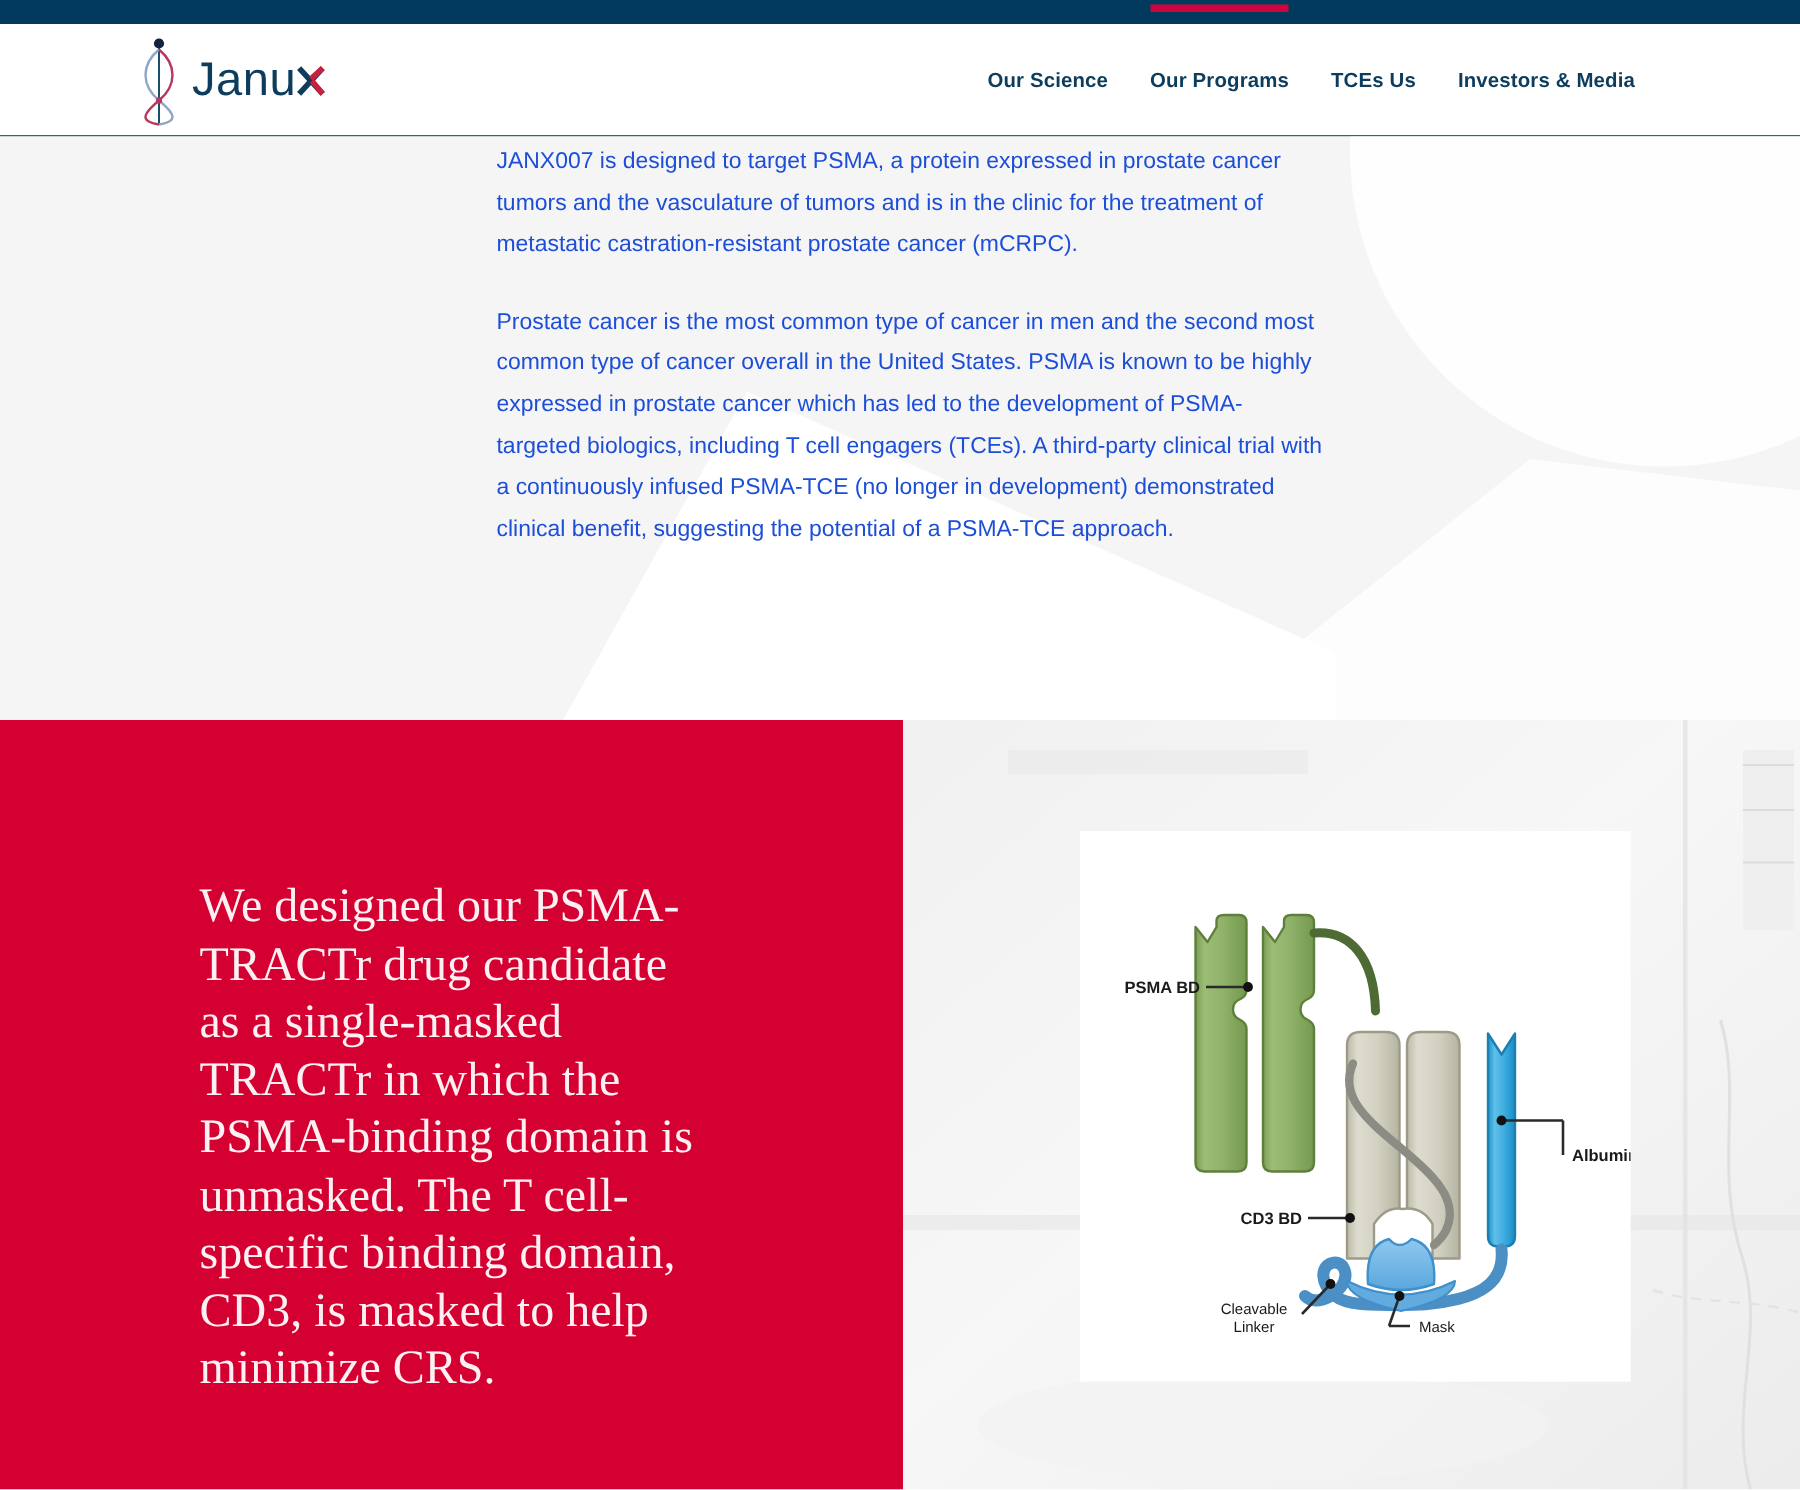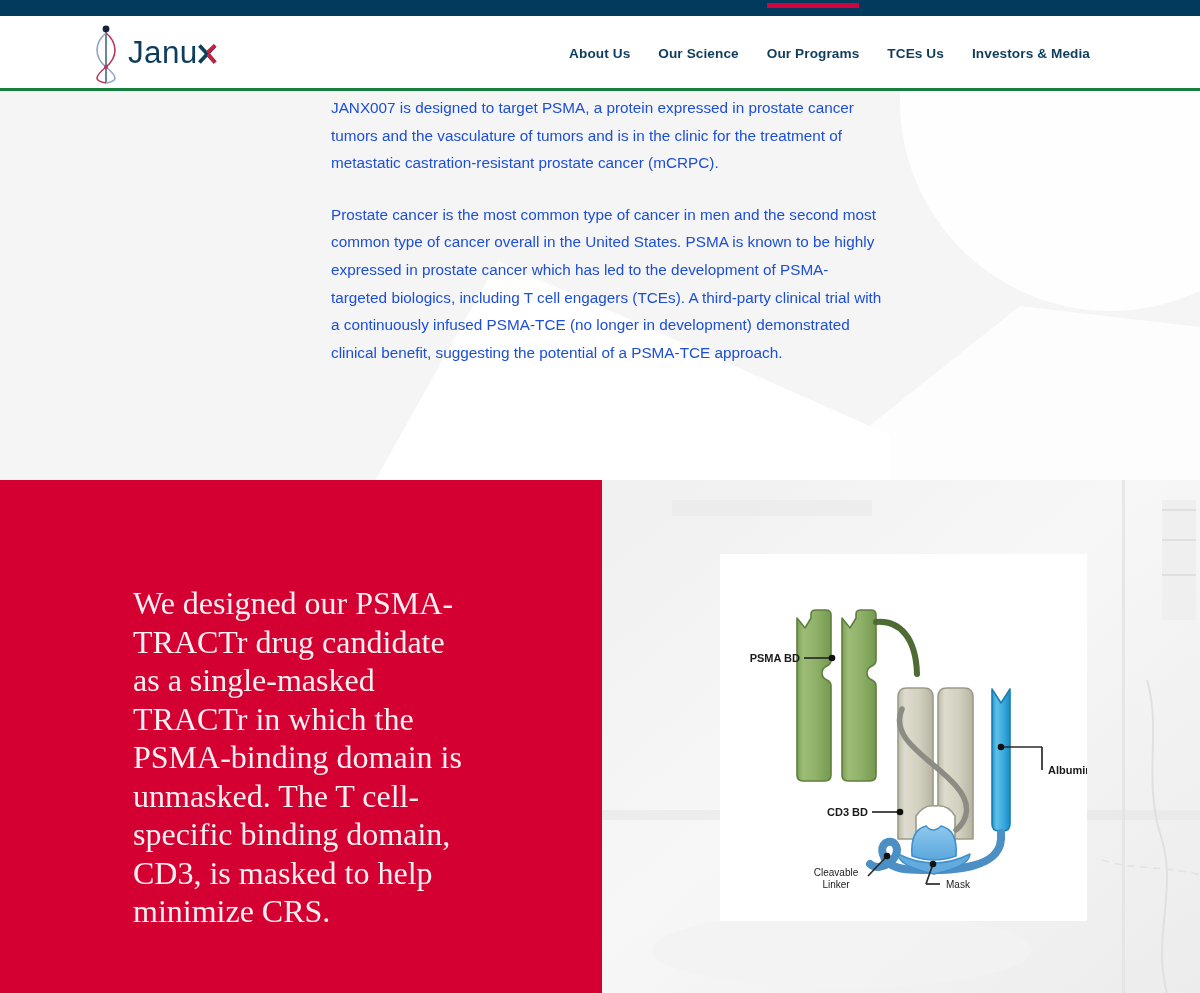--- a/index.html
+++ b/index.html
@@ -18,21 +18,21 @@
     position: absolute; top: 0; left: 0;
     width: 1200px; height: 16px;
     background: #013a5d;
   }
 
   
   .header {
     position: absolute; top: 16px; left: 0;
     width: 1200px; height: 75px;
     background: #ffffff;
-    border-bottom: 3px solid #15803d;
+    border-bottom: 1px solid #15803d;
   }
   .logo-wrap {
     position: absolute; left: 88px; top: 8px;
     display: flex; align-items: center; gap: 4px;
     height: 60px;
   }
   .logo-mark { width: 36px; height: 62px; display:block; }
   .logo-word { display:block; height: 40px; }
 
   
@@ -164,23 +164,20 @@
         <g transform="translate(96,0)">
           <path d="M4 16 L26 40" stroke="#0d3c5c" stroke-width="5.2" stroke-linecap="butt"></path>
           <path d="M26 16 L4 40" stroke="#0d3c5c" stroke-width="5.2" stroke-linecap="butt"></path>
           <path d="M15 26 L26 16" stroke="#c8213f" stroke-width="5.2" stroke-linecap="butt"></path>
           <path d="M16 28 L26 40" stroke="#c8213f" stroke-width="5.2" stroke-linecap="butt"></path>
         </g>
       </svg>
     </a>
 
     <nav class="nav">
-      <a class="nav-item" href="#">
-        <span class="nav-label">About Us</span>
-      </a>
       <a class="nav-item" href="#">
         <span class="nav-label">Our Science</span>
       </a>
       <a class="nav-item active" href="#">
         <span class="nav-label">Our Programs</span>
       </a>
       <a class="nav-item" href="#">
         <span class="nav-label">TCEs Us</span>
       </a>
       <a class="nav-item" href="#">

